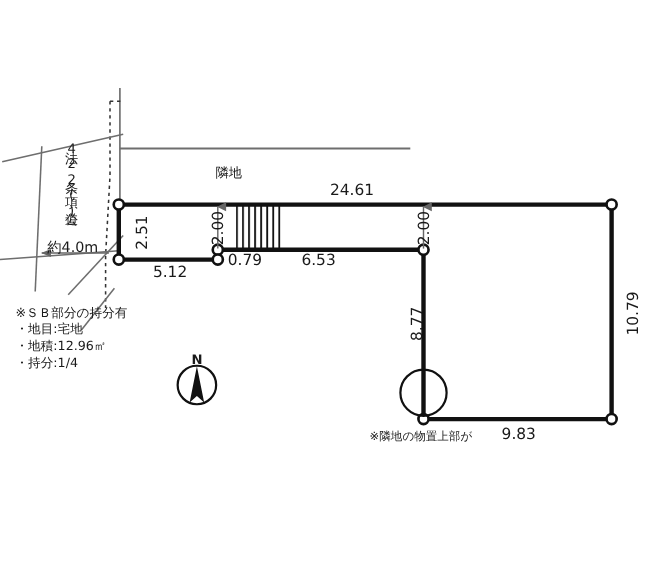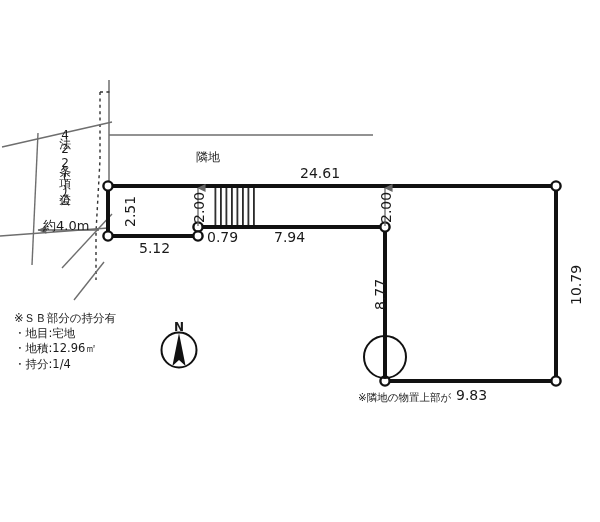--- a/index.html
+++ b/index.html
@@ -9,21 +9,21 @@
     color:#1a1a1a;
   }
   #stage{position:absolute;left:0;top:0;width:600px;height:522px;}
   svg{position:absolute;left:0;top:0;width:600px;height:522px;display:block;}
 
   .txt{position:absolute;white-space:pre;line-height:1.18;color:#1a1a1a;}
   .dim{font-size:14px;letter-spacing:0px;}
   .dimv{font-size:14px;transform-origin:0 0;}
   .jp{font-size:12px;}
   .jp-blk{font-size:11.5px;line-height:1.32;}
-  .note{font-size:10.5px;line-height:1.28;margin-left:22px;}
+  .note{font-size:10.5px;line-height:1.28;}
   .vtext{font-size:12px;writing-mode:vertical-rl;text-orientation:upright;letter-spacing:0px;}
   .nlabel{font-size:12px;font-weight:bold;}
 </style>
 </head>
 <body>
 
 <div id="stage">
 
   <svg viewBox="0 0 600 522">
     <defs>
@@ -120,29 +120,29 @@
   <div class="txt dimv" style="left:122px;top:227px;transform:rotate(-90deg);">2.51</div>
 
   <div class="txt dimv" style="left:191px;top:223px;transform:rotate(-90deg);">2.00</div>
 
   <div class="txt dimv" style="left:378px;top:223px;transform:rotate(-90deg);">2.00</div>
 
   <div class="txt dim" style="left:139px;top:240px;">5.12</div>
 
   <div class="txt dim" style="left:207px;top:229px;">0.79</div>
 
-  <div class="txt dim" style="left:274px;top:229px;">7.94</div>
+  <div class="txt dim" style="left:274px;top:229px;">6.53</div>
 
   <div class="txt dimv" style="left:372px;top:310px;transform:rotate(-90deg);">8.77</div>
 
   <div class="txt dimv" style="left:568px;top:305px;transform:rotate(-90deg);">10.79</div>
 
   <div class="txt dim" style="left:456px;top:387px;">9.83</div>
 
-  <div style="position:absolute;left:14px;top:277px;margin-top:34px;">
+  <div style="position:absolute;left:14px;top:277px;">
     <div class="txt jp-blk" style="position:relative;left:0;top:0;">※ＳＢ部分の持分有</div>
     <div class="txt jp-blk" style="position:relative;left:0;top:0;">・地目:宅地</div>
     <div class="txt jp-blk" style="position:relative;left:0;top:0;">・地積:12.96㎡</div>
     <div class="txt jp-blk" style="position:relative;left:0;top:0;">・持分:1/4</div>
   </div>
 
   <div class="txt nlabel" style="left:174px;top:320px;">N</div>
 
   <div style="position:absolute;left:336px;top:391px;">
     <div class="txt note" style="position:relative;left:0;top:0;">※隣地の物置上部が</div>

